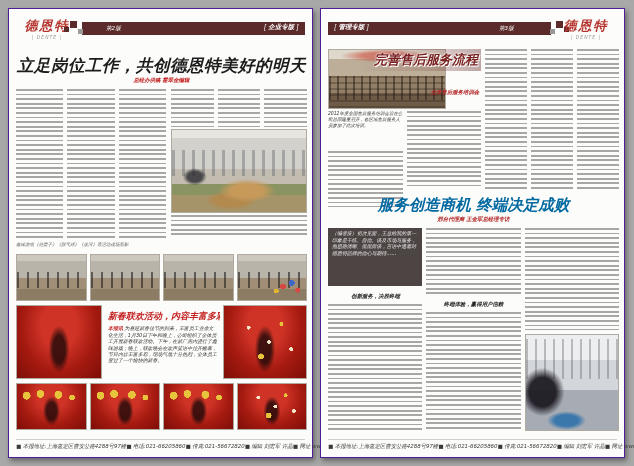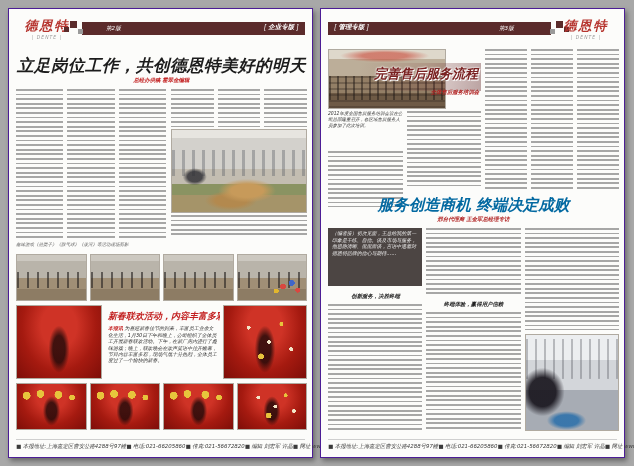--- a/index.html
+++ b/index.html
@@ -99,21 +99,21 @@
   .a2-headline{font-size:9px;font-weight:bold;color:var(--headline-red);text-align:center;
      white-space:nowrap;margin:2px 0 3px;}
   .a2-lead{height:52px;overflow:hidden;color:#333;}
   .a2-lead .tag{color:var(--headline-red);font-weight:bold;}
   .lp-rowB{position:absolute;top:374px;left:7px;width:291px;height:47px;display:flex;gap:3px;}
   .lp-rowB .ph{flex:1;}
 
   
   .rp-art1{position:absolute;top:38px;left:7px;width:291px;height:144px;}
   .rp-art1-left{position:absolute;left:0;top:0;width:153px;height:144px;}
-  .t1{position:absolute;right:0;top:16px;text-align:left;padding:2px 3px 8px 14px;
+  .t1{position:absolute;right:0;top:2px;text-align:left;padding:2px 3px 2px 14px;
       background:linear-gradient(100deg, rgba(120,50,50,0) 0%, rgba(120,50,50,.18) 55%, rgba(90,30,30,.4) 100%);}
   .t1 .l1{font-size:13px;font-weight:bold;color:#7a2222;white-space:nowrap;
       text-shadow:0 0 2px #fff,0 0 2px #fff,1px 1px 0 #fff;}
   .t1 .l2{font-size:14.5px;font-weight:bold;color:#7a2222;white-space:nowrap;
       text-shadow:0 0 2px #fff,0 0 2px #fff,1px 1px 0 #fff;}
   .t1-caption{position:absolute;right:2px;top:42px;width:110px;color:#b02020;font-weight:bold;}
   .rp-art1-cols{position:absolute;left:0;top:64px;width:153px;height:78px;}
   .rp-art1-right{position:absolute;left:157px;top:2px;width:134px;height:140px;}
   .rp-headline{position:absolute;top:186px;left:7px;width:291px;text-align:center;
       font-size:15.5px;font-weight:bold;color:#0369a1;white-space:nowrap;}

